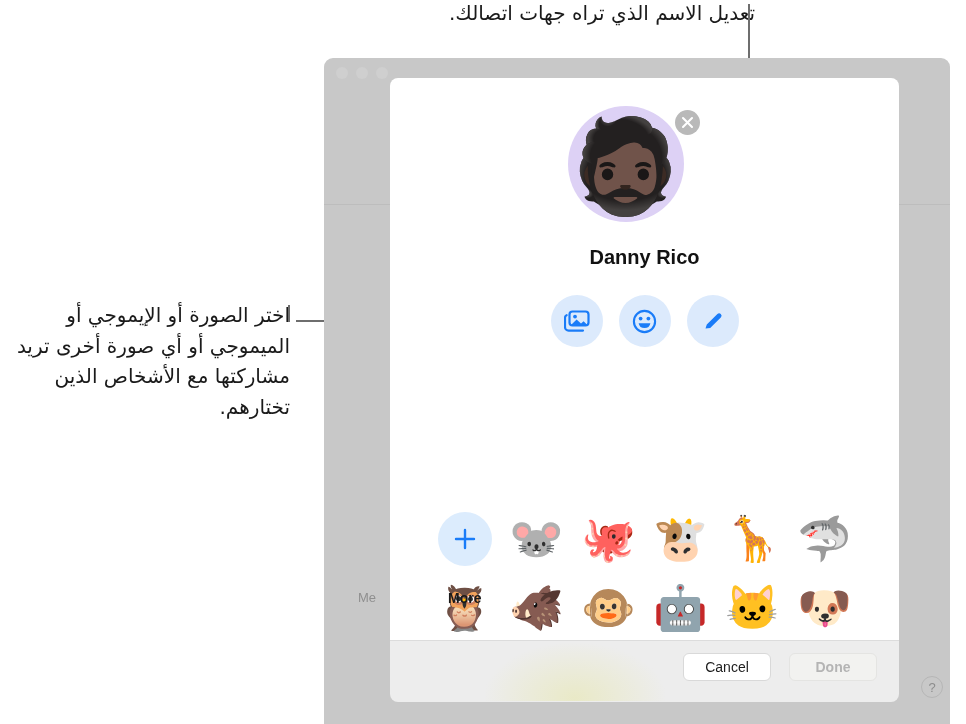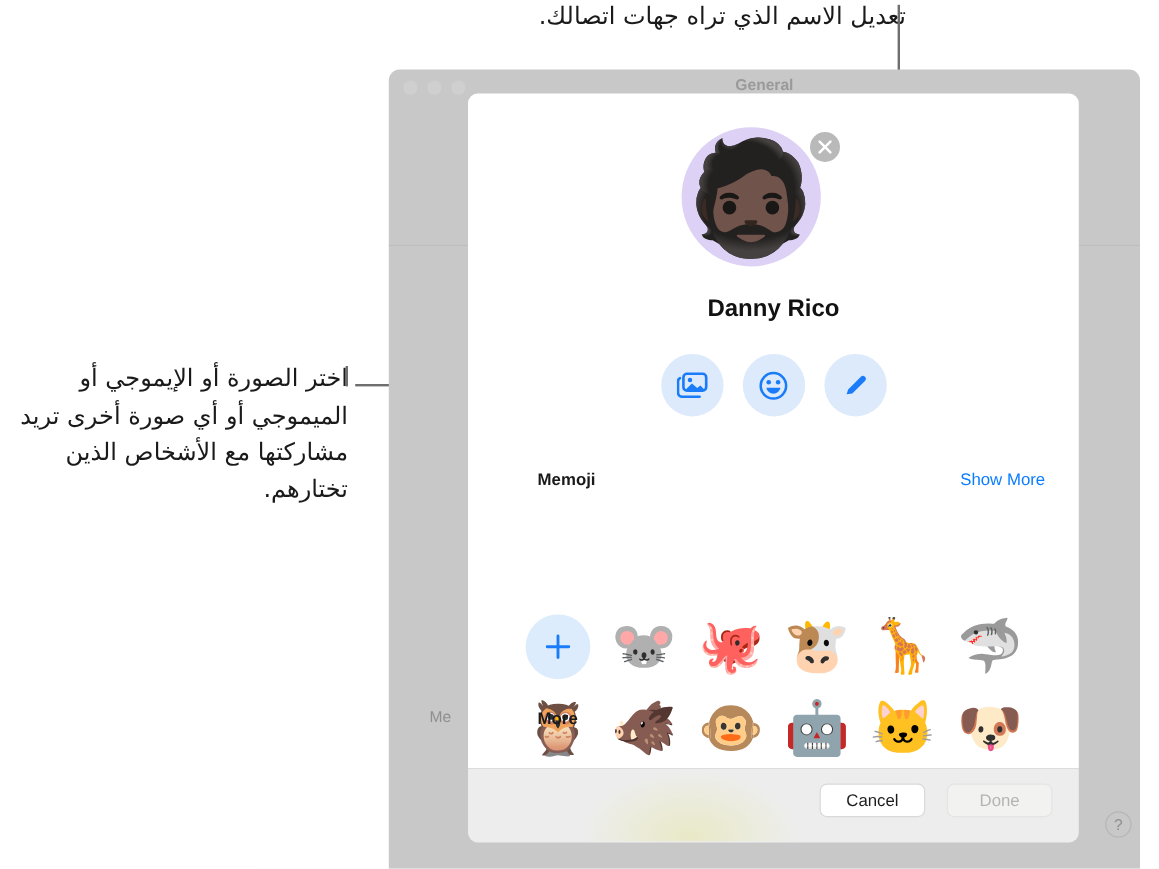--- a/index.html
+++ b/index.html
@@ -148,21 +148,21 @@
     position:absolute; right:22px; top:12px;
     display:flex; gap:18px;
   }
   .sheet-btn {
     width:88px; height:28px; border-radius:6px;
     font-size:14px; font-family:"Liberation Sans", sans-serif;
     display:flex; align-items:center; justify-content:center;
     border:1px solid #d9d9d9;
   }
   #btn-cancel { background:#ffffff; color:#1d1d1d; cursor:pointer; }
-  #btn-done { background:#f2f2f0; color:#b4b4b4; border-color:#e4e4e2; cursor:default; }
+  #btn-done { background:#f2f2f0; color:#b4b4b4; border-color:#e4e4e2; cursor:default;font-weight:bold; }
 
   #help-btn {
     position:absolute; left:921px; top:676px;
     width:22px; height:22px; border-radius:50%;
     border:1px solid #b6b6b6;
     display:flex; align-items:center; justify-content:center;
     font-size:13px; color:#8d8d8d; cursor:pointer;
     background:transparent;
   }
 </style>
@@ -181,21 +181,20 @@
   <div class="leader" style="left:288px; top:305px; width:2px; height:17px;"></div>
   <div class="leader" style="left:296px; top:320px; width:256px; height:2px;"></div>
 
   <div id="window">
     <div id="titlebar">
       <div id="traffic">
         <span class="dot"></span>
         <span class="dot"></span>
         <span class="dot"></span>
       </div>
-      <div id="win-title">General</div>
     </div>
     <div id="win-divider"></div>
     <div id="bg-label">Me</div>
   </div>
 
   <div id="sheet">
     <div id="sheet-body">
 
       <div id="avatar-wrap">
         <div id="avatar">
@@ -227,24 +226,20 @@
             <path d="M6.6 14.2 L18.4 14.2 A6 6 0 0 1 6.6 14.2 Z" fill="#1a7cf8"></path>
           </svg>
         </div>
         <div class="action-btn">
           <svg width="26" height="26" viewBox="0 0 26 26">
             <path d="M5.5 20.5 L6.8 16.6 L17.4 6 A2.4 2.4 0 0 1 20.8 9.4 L10.2 20 Z" fill="#1a7cf8"></path>
           </svg>
         </div>
       </div>
 
-      <div id="memoji-header">
-        <span id="memoji-title">Memoji</span>
-        <span id="show-more">Show More</span>
-      </div>
 
       <div class="emoji-row" id="emoji-row-1">
         <div id="add-memoji">
           <svg width="22" height="22" viewBox="0 0 22 22">
             <path d="M11 2 L11 20 M2 11 L20 11" stroke="#1a7cf8" stroke-width="2.4" stroke-linecap="round"></path>
           </svg>
         </div>
         <div class="emoji-cell">🐭</div>
         <div class="emoji-cell">🐙</div>
         <div class="emoji-cell">🐮</div>

